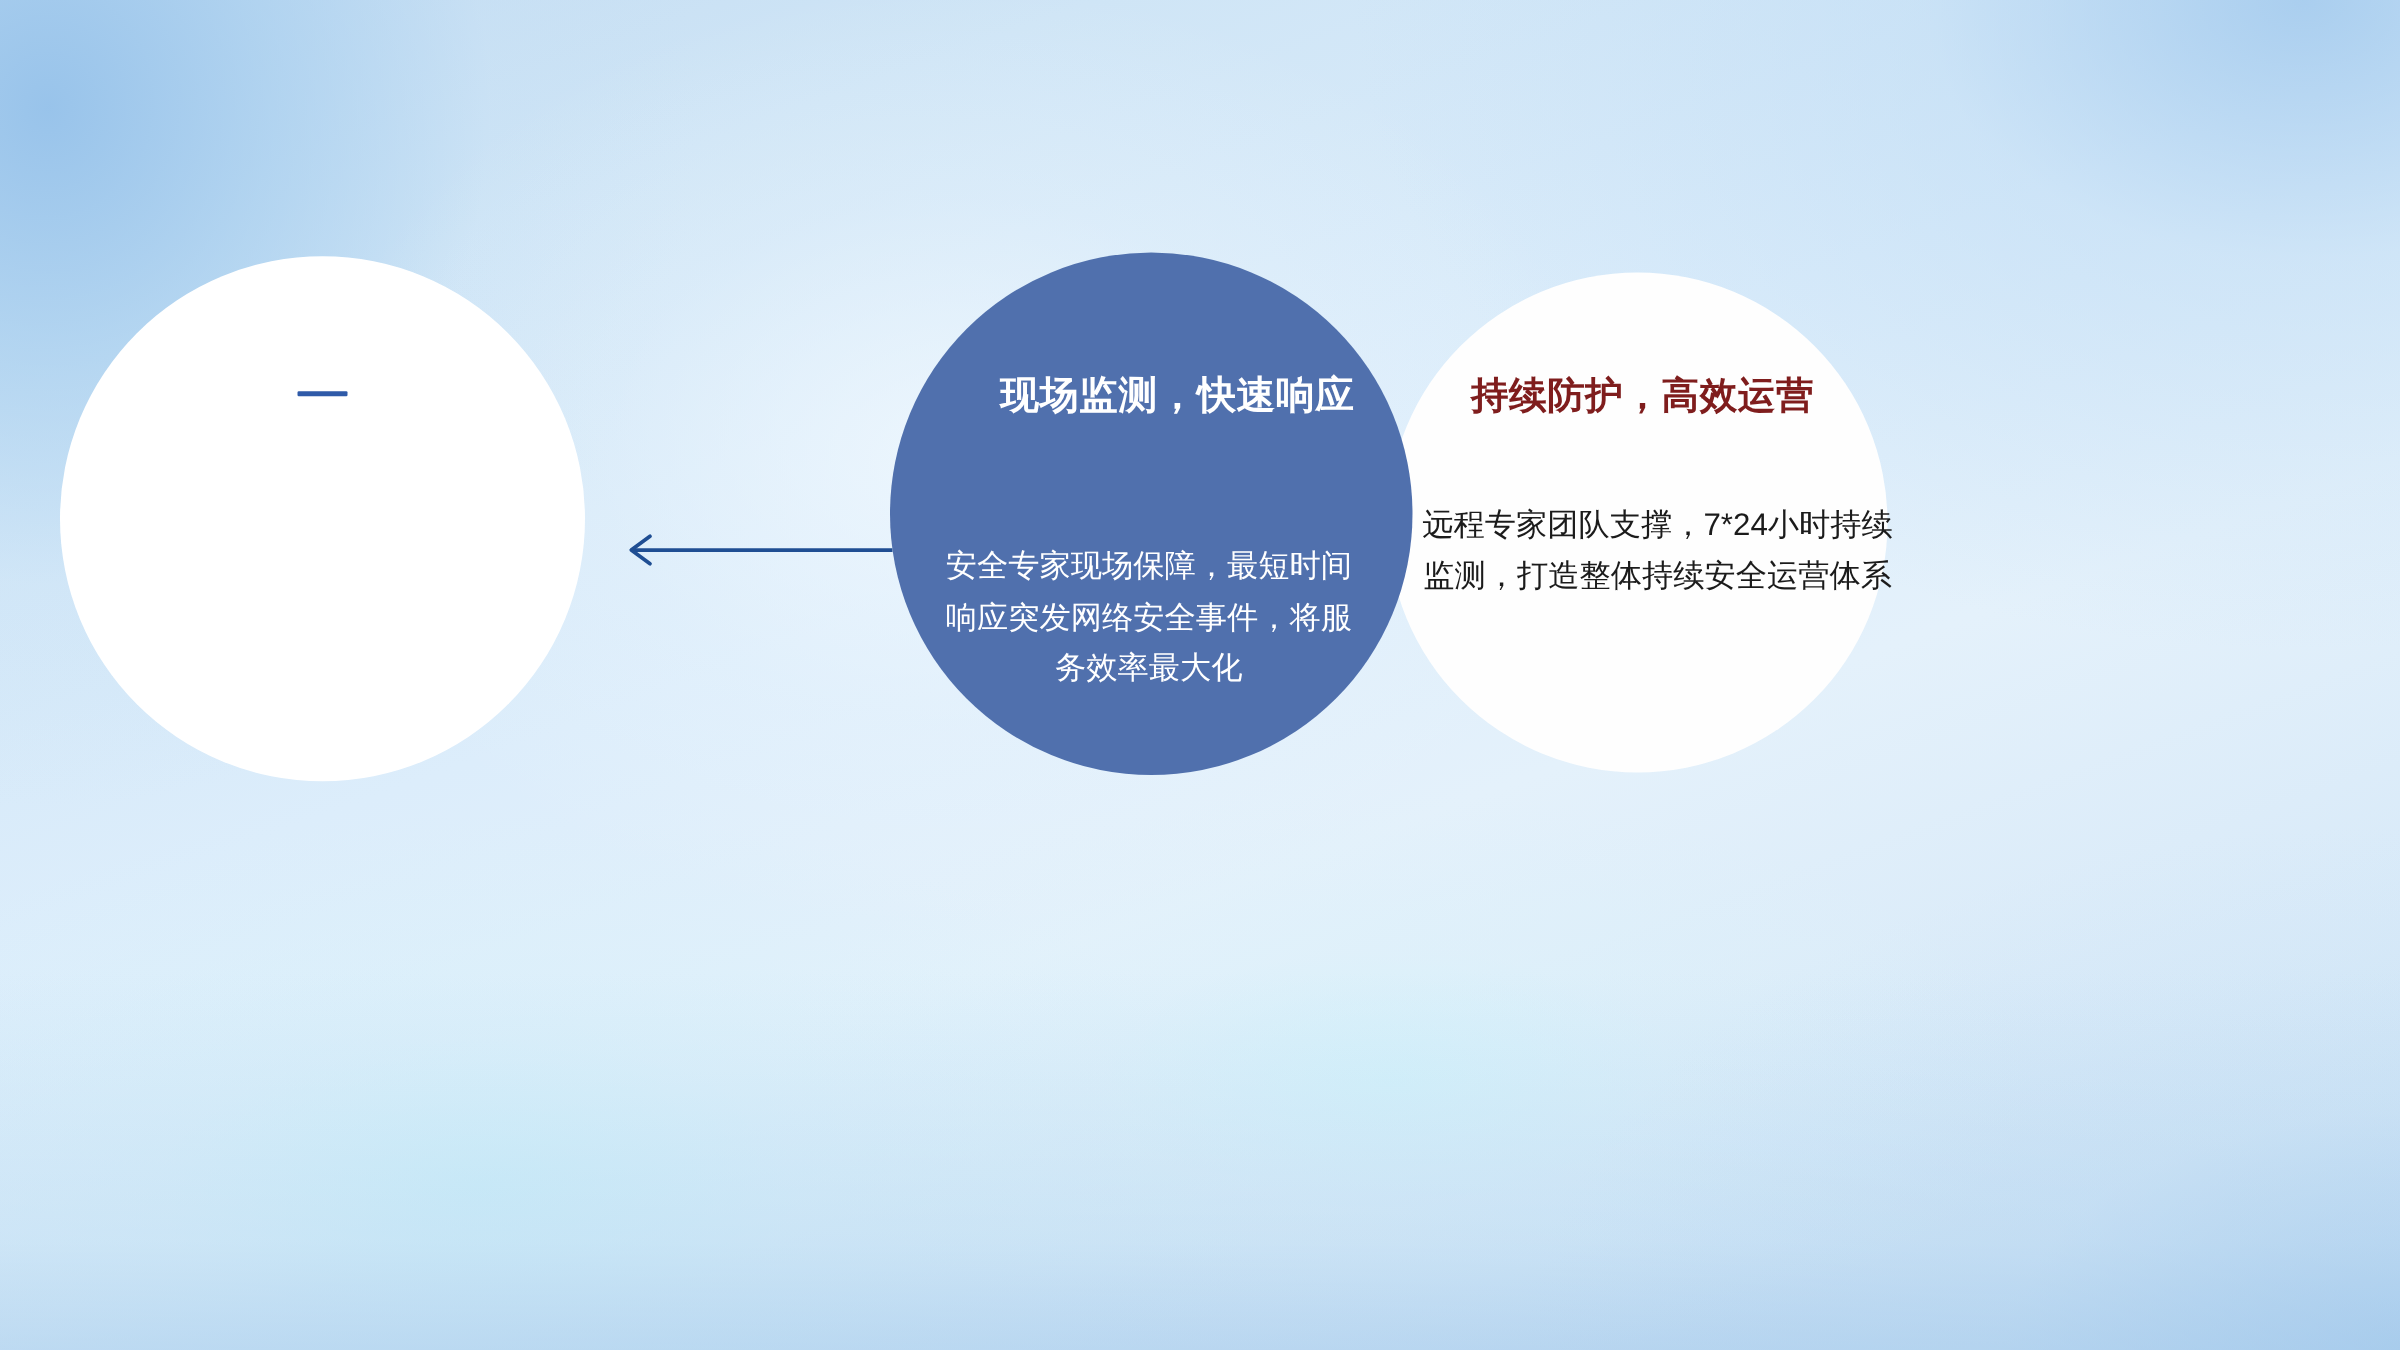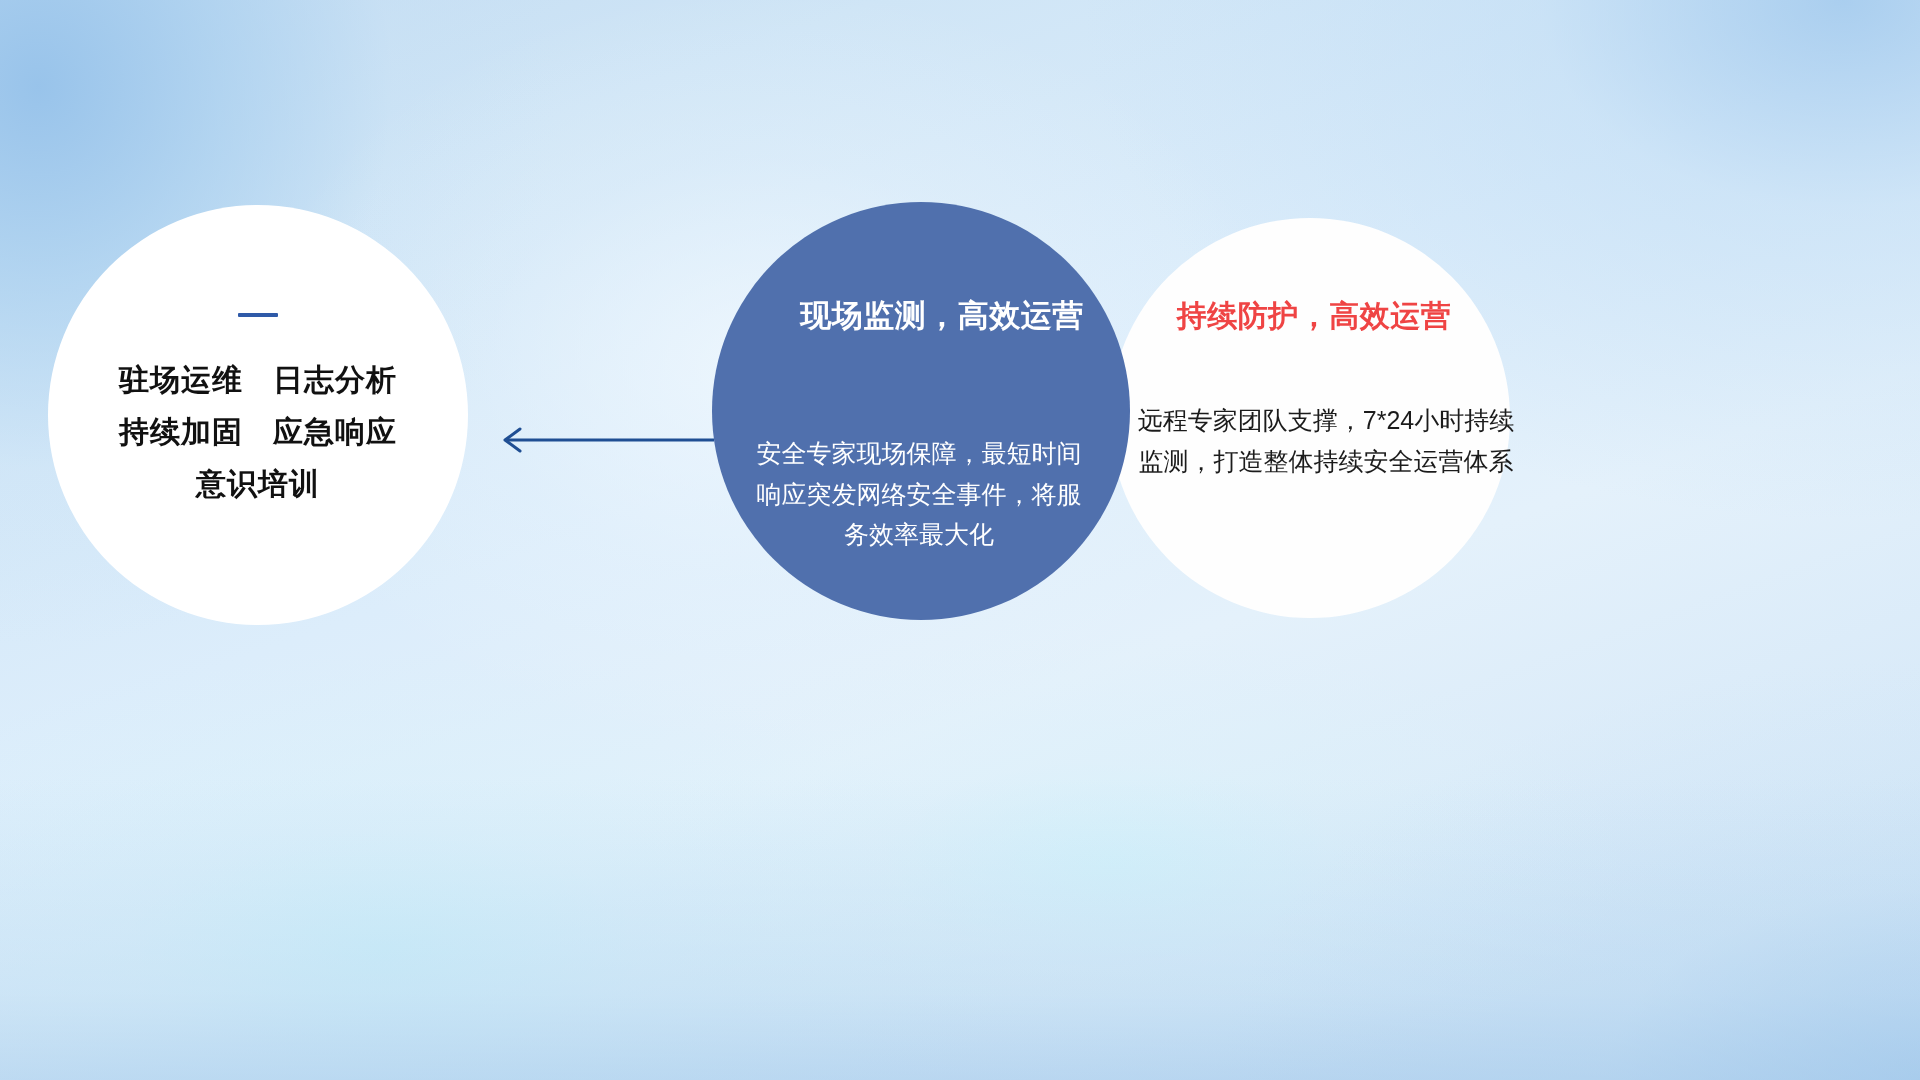--- a/index.html
+++ b/index.html
@@ -200,21 +200,21 @@
     box-sizing: border-box;
   }
   .right-title {
     position: absolute;
     left: 14px;
     top: 78px;
     width: 380px;
     text-align: center;
     font-size: 30px;
     font-weight: bold;
-    color: #ef4444;
+    color: #7f1d1d;
     letter-spacing: 0.5px;
     white-space: nowrap;
   }
   .right-body {
     position: absolute;
     left: 10px;
     top: 182px;
     width: 386px;
     text-align: center;
     font-size: 25px;
@@ -248,43 +248,30 @@
   <div class="bg-layer bg-bottom-edge"></div>
 
   <svg class="arrow" viewBox="0 0 225 40">
     <line x1="224" y1="20" x2="16" y2="20" stroke="#1f4e93" stroke-width="3"></line>
     <polyline points="30,9 15,20 30,31" fill="none" stroke="#1f4e93" stroke-width="3" stroke-linecap="round" stroke-linejoin="round"></polyline>
   </svg>
 
   <div class="circle circle-left">
     <div class="left-inner">
       <div class="left-dash"></div>
-      <div class="left-rows">
-        <div class="left-row">
-          <span>驻场运维</span>
-          <span>日志分析</span>
-        </div>
-        <div class="left-row">
-          <span>持续加固</span>
-          <span>应急响应</span>
-        </div>
-        <div class="left-row single">
-          <span>意识培训</span>
-        </div>
-      </div>
     </div>
   </div>
 
   <div class="circle circle-right">
     <div class="right-inner">
       <div class="right-title">持续防护，高效运营</div>
       <div class="right-body">远程专家团队支撑，7*24小时持续监测，打造整体持续安全运营体系</div>
     </div>
   </div>
 
   <div class="circle circle-mid">
     <div class="mid-inner">
-      <div class="mid-title">现场监测，高效运营</div>
+      <div class="mid-title">现场监测，快速响应</div>
       <div class="mid-body">安全专家现场保障，最短时间响应突发网络安全事件，将服务效率最大化</div>
     </div>
   </div>
 
 </div>
 
 </body></html>

